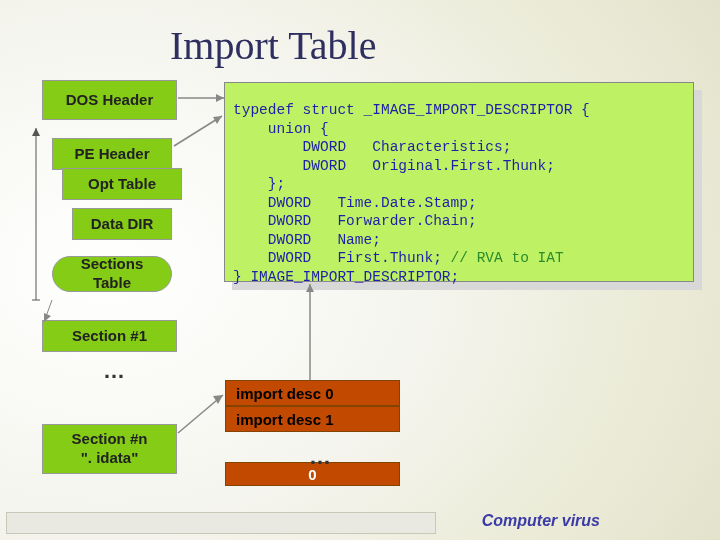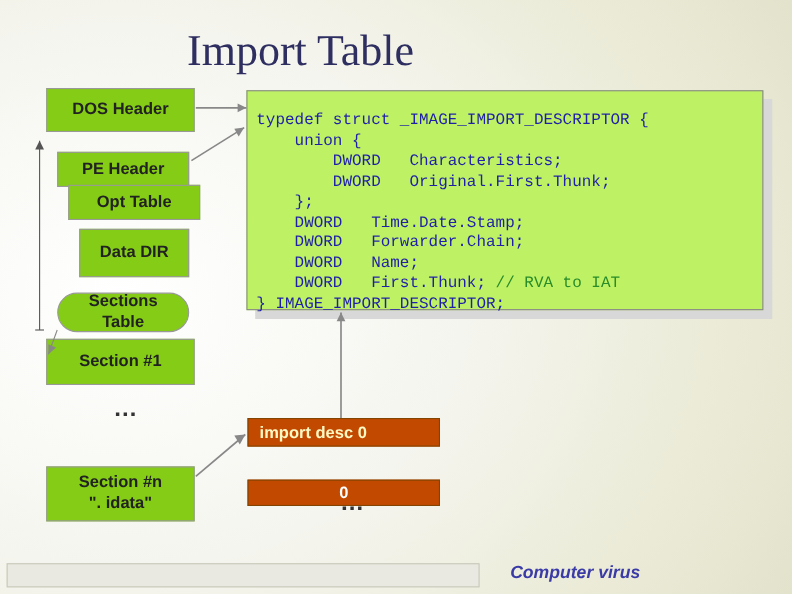--- a/index.html
+++ b/index.html
@@ -27,23 +27,23 @@
       color:#222;
       display:flex;
       align-items:center;
       justify-content:center;
       text-align:center;
       line-height:1.25;
     }
     .dos-header { left:42px; top:80px; width:135px; height:40px; }
     .pe-header  { left:52px; top:112px; width:120px; height:32px;margin-top:26px; }
     .opt-header { left:62px; top:168px; width:120px; height:32px; }
-    .data-dir   { left:72px; top:208px; width:100px; height:44px; }
-    .sections-table { left:52px; top:266px; width:120px; height:36px;border-radius:19px; }
-    .section-1  { left:42px; top:308px; width:135px; height:42px; }
+    .data-dir   { left:72px; top:208px; width:100px; height:32px; }
+    .sections-table { left:52px; top:256px; width:120px; height:36px;border-radius:19px; }
+    .section-1  { left:42px; top:320px; width:135px; height:32px; }
     .section-n  { left:42px; top:408px; width:135px; height:50px;margin-top:16px; }
     .vdots { font-size:22px; font-weight:bold; color:#333; position:absolute; }
     .vdots1 { left:103px; top:358px; }
     .vdots2 { left:309px; top:444px; }
 
     .code-box-shadow {
       position:absolute;
       left:232px; top:90px;
       width:470px; height:200px;
       background:#d8d8d8;
@@ -59,21 +59,21 @@
       font-size:14.5px;
       line-height:1.28;
       color:#1f1fa8;
       white-space:pre;
     }
     .comment { color:#2a8c2a; }
 
     .import-desc-stack { position:absolute; left:225px; top:380px; width:175px; }
     .id-box {
       background:#c24a00;
-      color:#fef9c3;
+      color:#000000;
       font-weight:bold;
       font-size:15px;
       border:1px solid #824400;
       height:26px;
       display:flex;
       align-items:center;
       padding-left:10px;
     }
     .id-zero {
       background:#c24a00;
@@ -90,21 +90,21 @@
     svg.lines { position:absolute; left:0; top:0; pointer-events:none; }
     .footer-bar {
       position:absolute;
       left:6px; bottom:6px;
       width:430px; height:22px;
       background:#e9e9e2;
       border:1px solid #c8c8b8;
     }
     .footer-label {
       position:absolute;
-      right:138px; bottom:10px;
+      right:120px; bottom:10px;
       font-family:Arial, sans-serif;
       font-style:italic;
       font-weight:bold;
       font-size:16px;
       color:#3b3ba8;
     }
   </style>
 </head>
 <body>
 
@@ -143,20 +143,23 @@
 <span>    DWORD   Time.Date.Stamp;</span>
 <span>    DWORD   Forwarder.Chain;</span>
 <span>    DWORD   Name;</span>
 <span>    DWORD   First.Thunk; </span><span class="comment">// RVA to IAT</span>
 <span>} IMAGE_IMPORT_DESCRIPTOR;</span></div>
 
 <div class="import-desc-stack">
   <div class="id-box">
       <span>import desc 0</span>
     </div>
+  <div class="id-box">
+      <span>import desc 1</span>
+    </div>
   <div class="id-zero">
       <span>0</span>
     </div>
 </div>
 <div class="vdots vdots2">…</div>
 
 <svg class="lines" width="720" height="540">
 
   <line x1="36" y1="128" x2="36" y2="300" stroke="#555" stroke-width="1"></line>
   <polygon points="36,128 32,136 40,136" fill="#555"></polygon>

